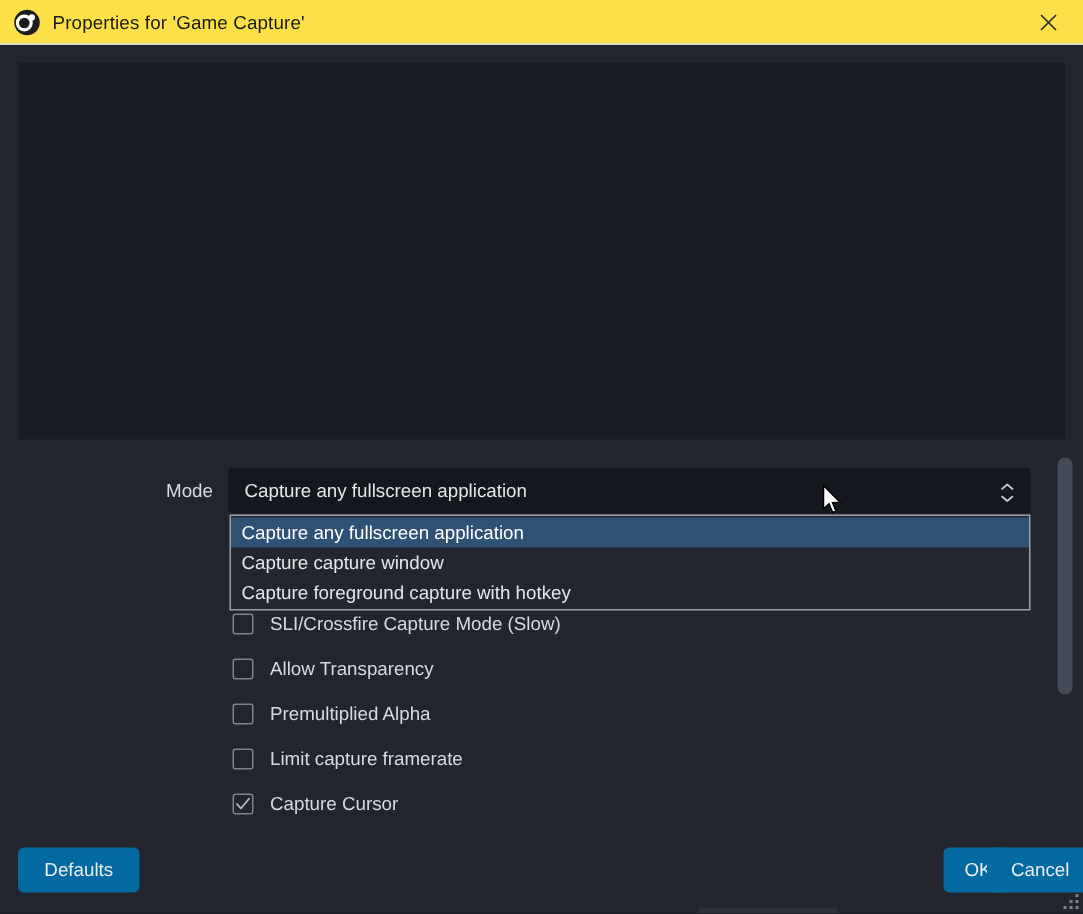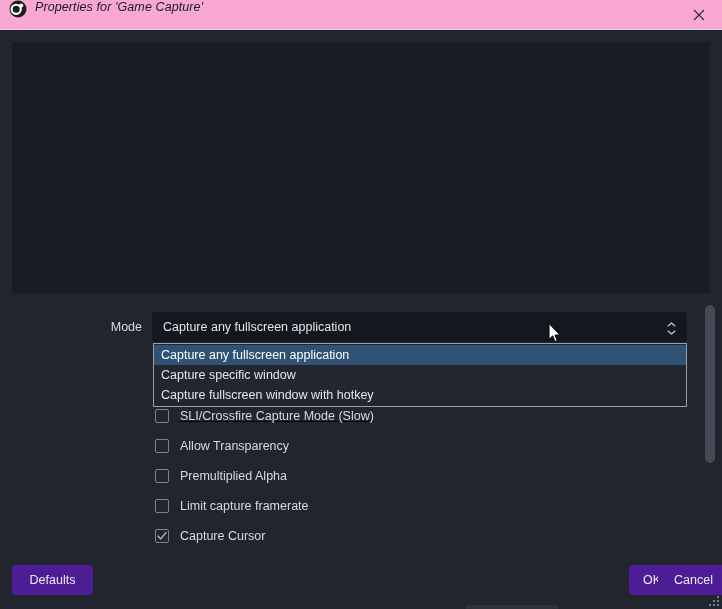--- a/index.html
+++ b/index.html
@@ -18,24 +18,24 @@
     height: 609px;
     background: #22252d;
     overflow: hidden;
   }
 
   
   .titlebar {
     position: absolute;
     left: 0; top: 0;
     width: 722px; height: 30px;
-    background: #f9a8d4;
+    background: #fde047;
     border-bottom: 1px solid #d9d9d9;
     display: flex;
-    font-style: italic;
+    align-items: center;
   }
   .titlebar-icon {
     width: 18px; height: 18px;
     margin-left: 9px;
     flex: 0 0 auto;
     display: block;
   }
   .titlebar-title {
     margin-left: 8px;
     font-size: 12.5px;
@@ -195,21 +195,21 @@
   
   .buttonbar {
     position: absolute;
     left: 0; bottom: 0;
     width: 722px; height: 54px;
     background: #22252d;
   }
   .btn {
     position: absolute;
     height: 30px;
-    background: #4c1d95;
+    background: #0369a1;
     border: none;
     border-radius: 4px;
     color: #eceef2;
     font-family: "Liberation Sans", sans-serif;
     font-size: 12.5px;
     display: flex;
     align-items: center;
     justify-content: center;
     cursor: default;
   }
@@ -281,21 +281,21 @@
           <svg width="9" height="5" viewBox="0 0 9 5">
             <path d="M1 4 L4.5 1 L8 4" stroke="#c9ccd3" stroke-width="1.1" fill="none" stroke-linecap="round" stroke-linejoin="round"></path>
           </svg>
           <svg width="9" height="5" viewBox="0 0 9 5">
             <path d="M1 1 L4.5 4 L8 1" stroke="#c9ccd3" stroke-width="1.1" fill="none" stroke-linecap="round" stroke-linejoin="round"></path>
           </svg>
         </span>
       </div>
     </div>
 
-    <div class="check-row" style="top: 112px; text-decoration: underline;">
+    <div class="check-row" style="top: 112px;">
       <span class="checkbox"></span>
       <span class="check-label">SLI/Crossfire Capture Mode (Slow)</span>
     </div>
 
     <div class="check-row" style="top: 172px;">
       <span class="checkbox"></span>
       <span class="check-label">Premultiplied Alpha</span>
     </div>
 
     <div class="check-row" style="top: 142px;">
@@ -313,22 +313,22 @@
         <svg width="10" height="10" viewBox="0 0 10 10">
           <path d="M1 5 L3.6 8 L9 1.5" stroke="#b6bac3" stroke-width="1.2" fill="none" stroke-linecap="round" stroke-linejoin="round"></path>
         </svg>
       </span>
       <span class="check-label">Capture Cursor</span>
     </div>
   </div>
 
   <div class="dropdown">
     <div class="dropdown-item selected">Capture any fullscreen application</div>
-    <div class="dropdown-item">Capture specific window</div>
-    <div class="dropdown-item">Capture fullscreen window with hotkey</div>
+    <div class="dropdown-item">Capture capture window</div>
+    <div class="dropdown-item">Capture foreground capture with hotkey</div>
   </div>
 
   <div class="scrollbar-track">
     <div class="scrollbar-thumb"></div>
   </div>
 
   <div class="buttonbar">
     <div class="bg-sliver"></div>
 
     <button class="btn" id="btn-defaults">Defaults</button>

